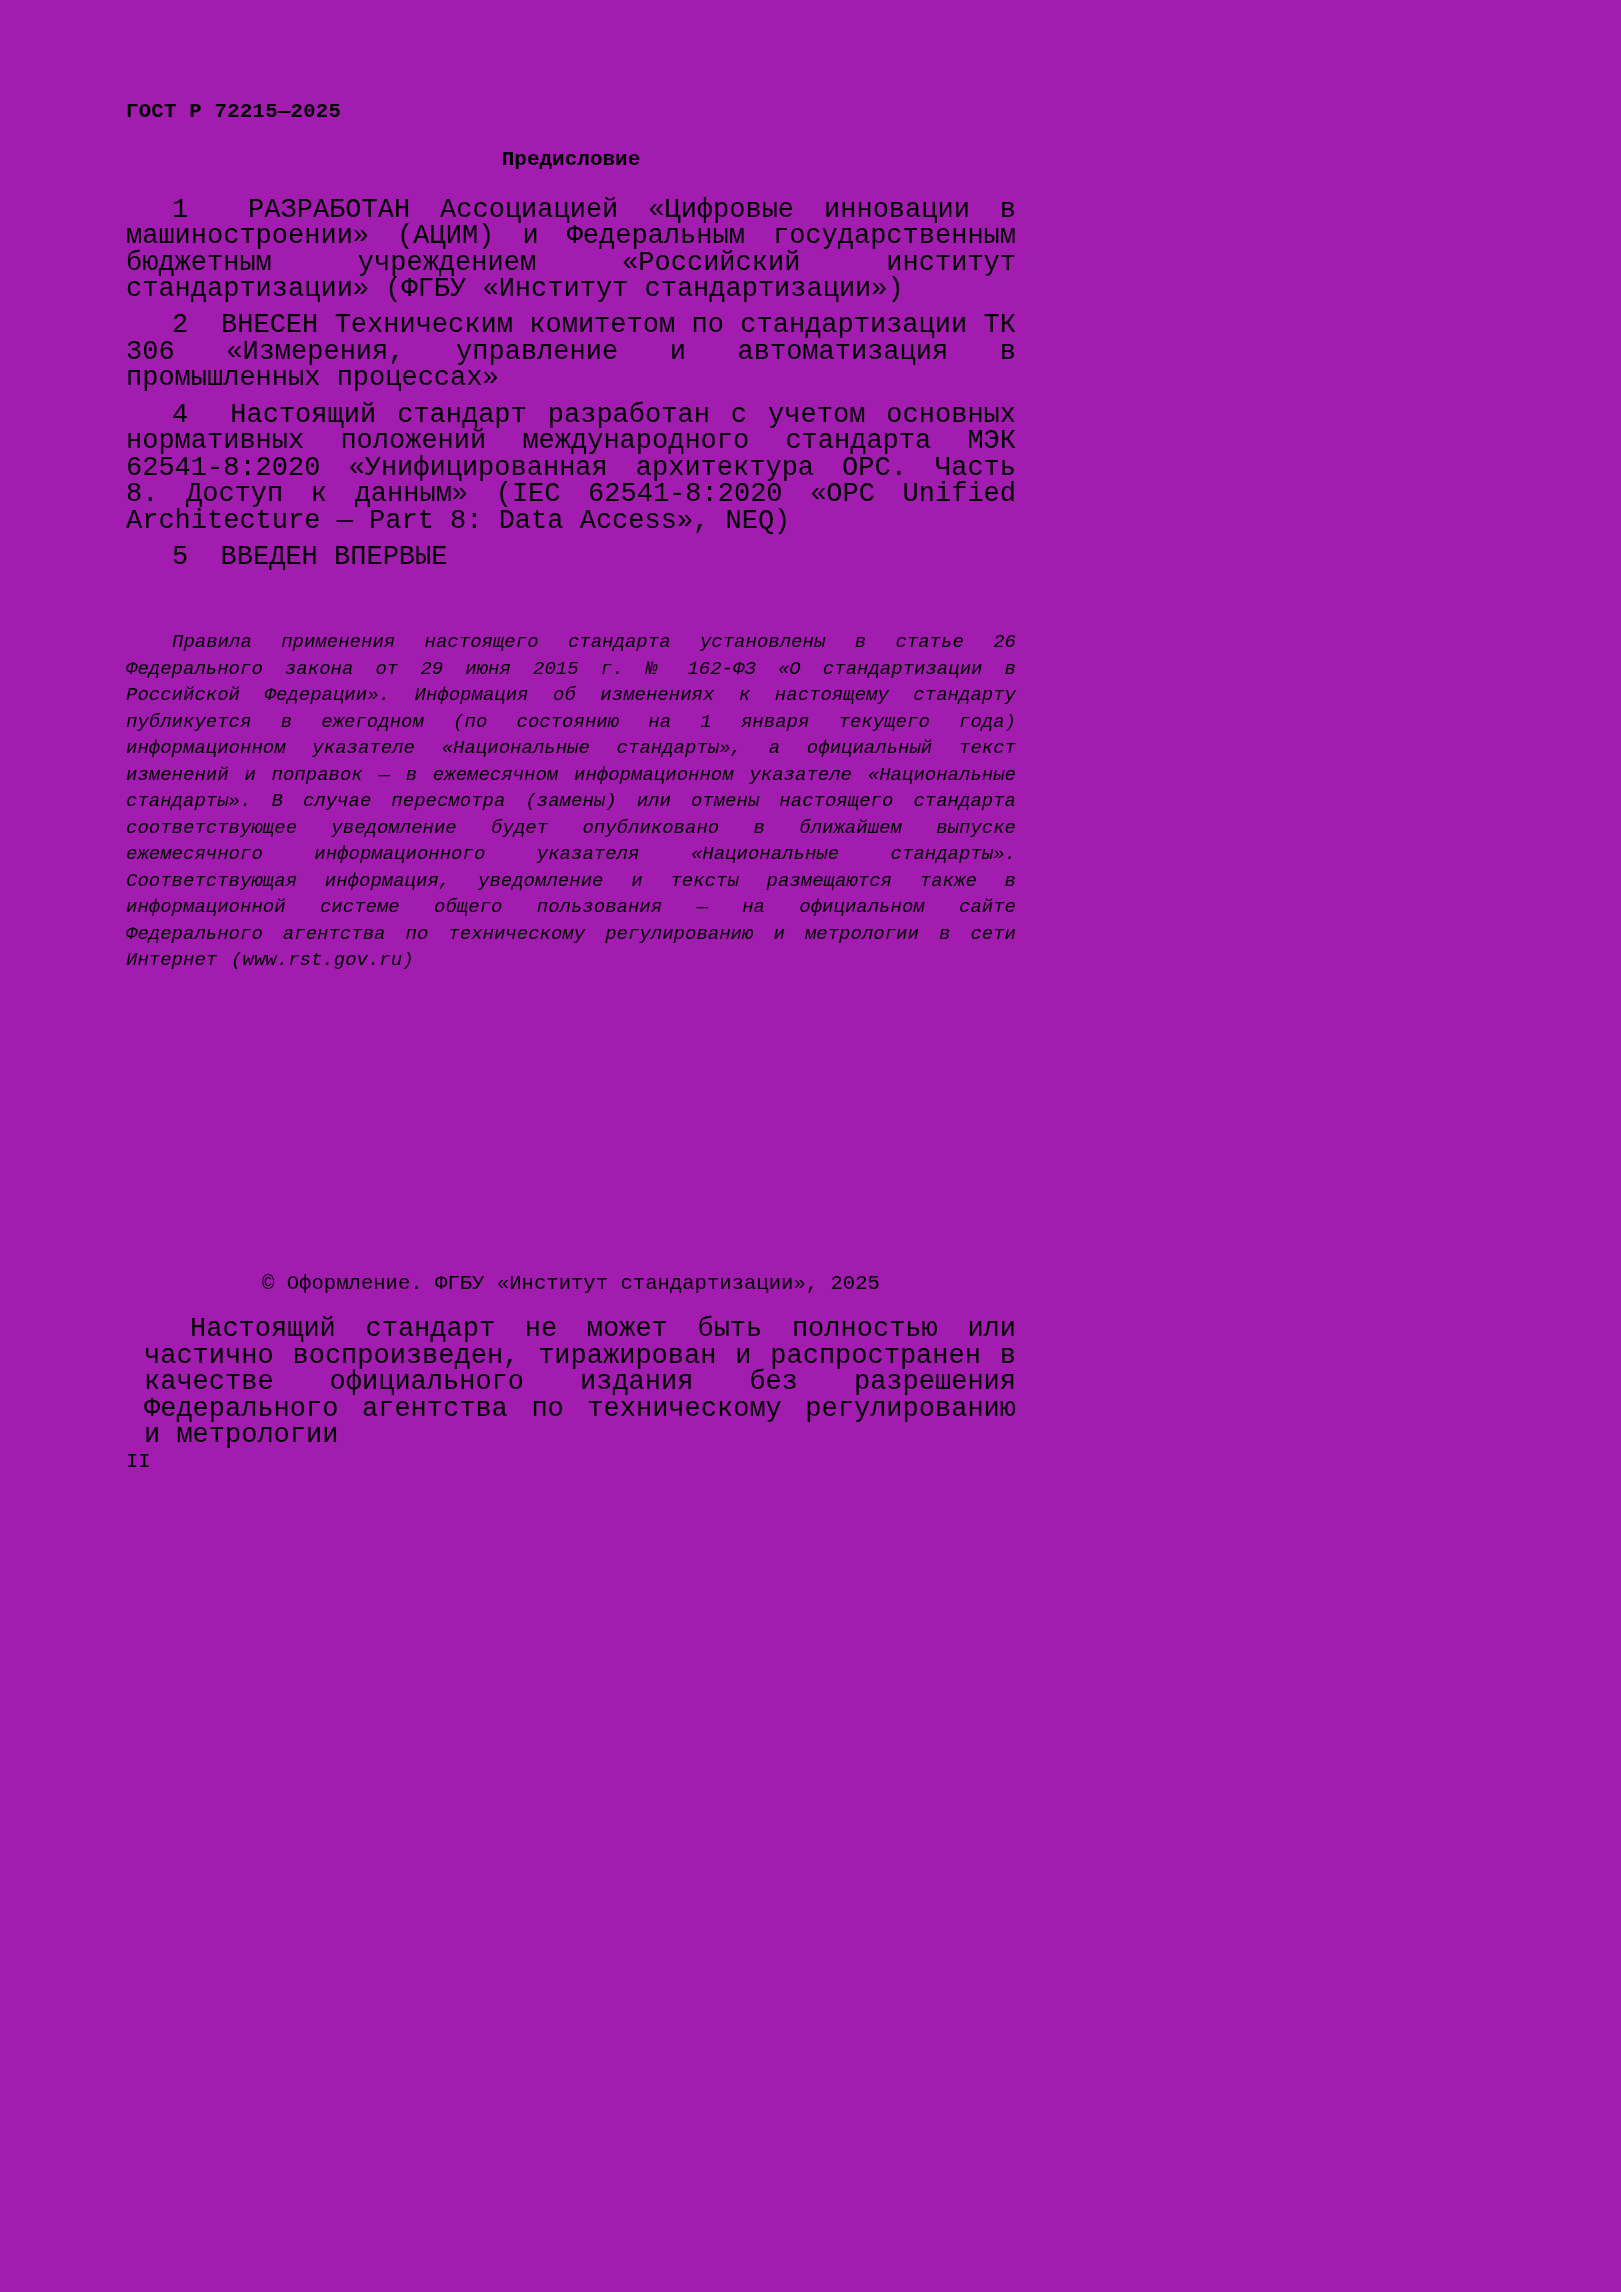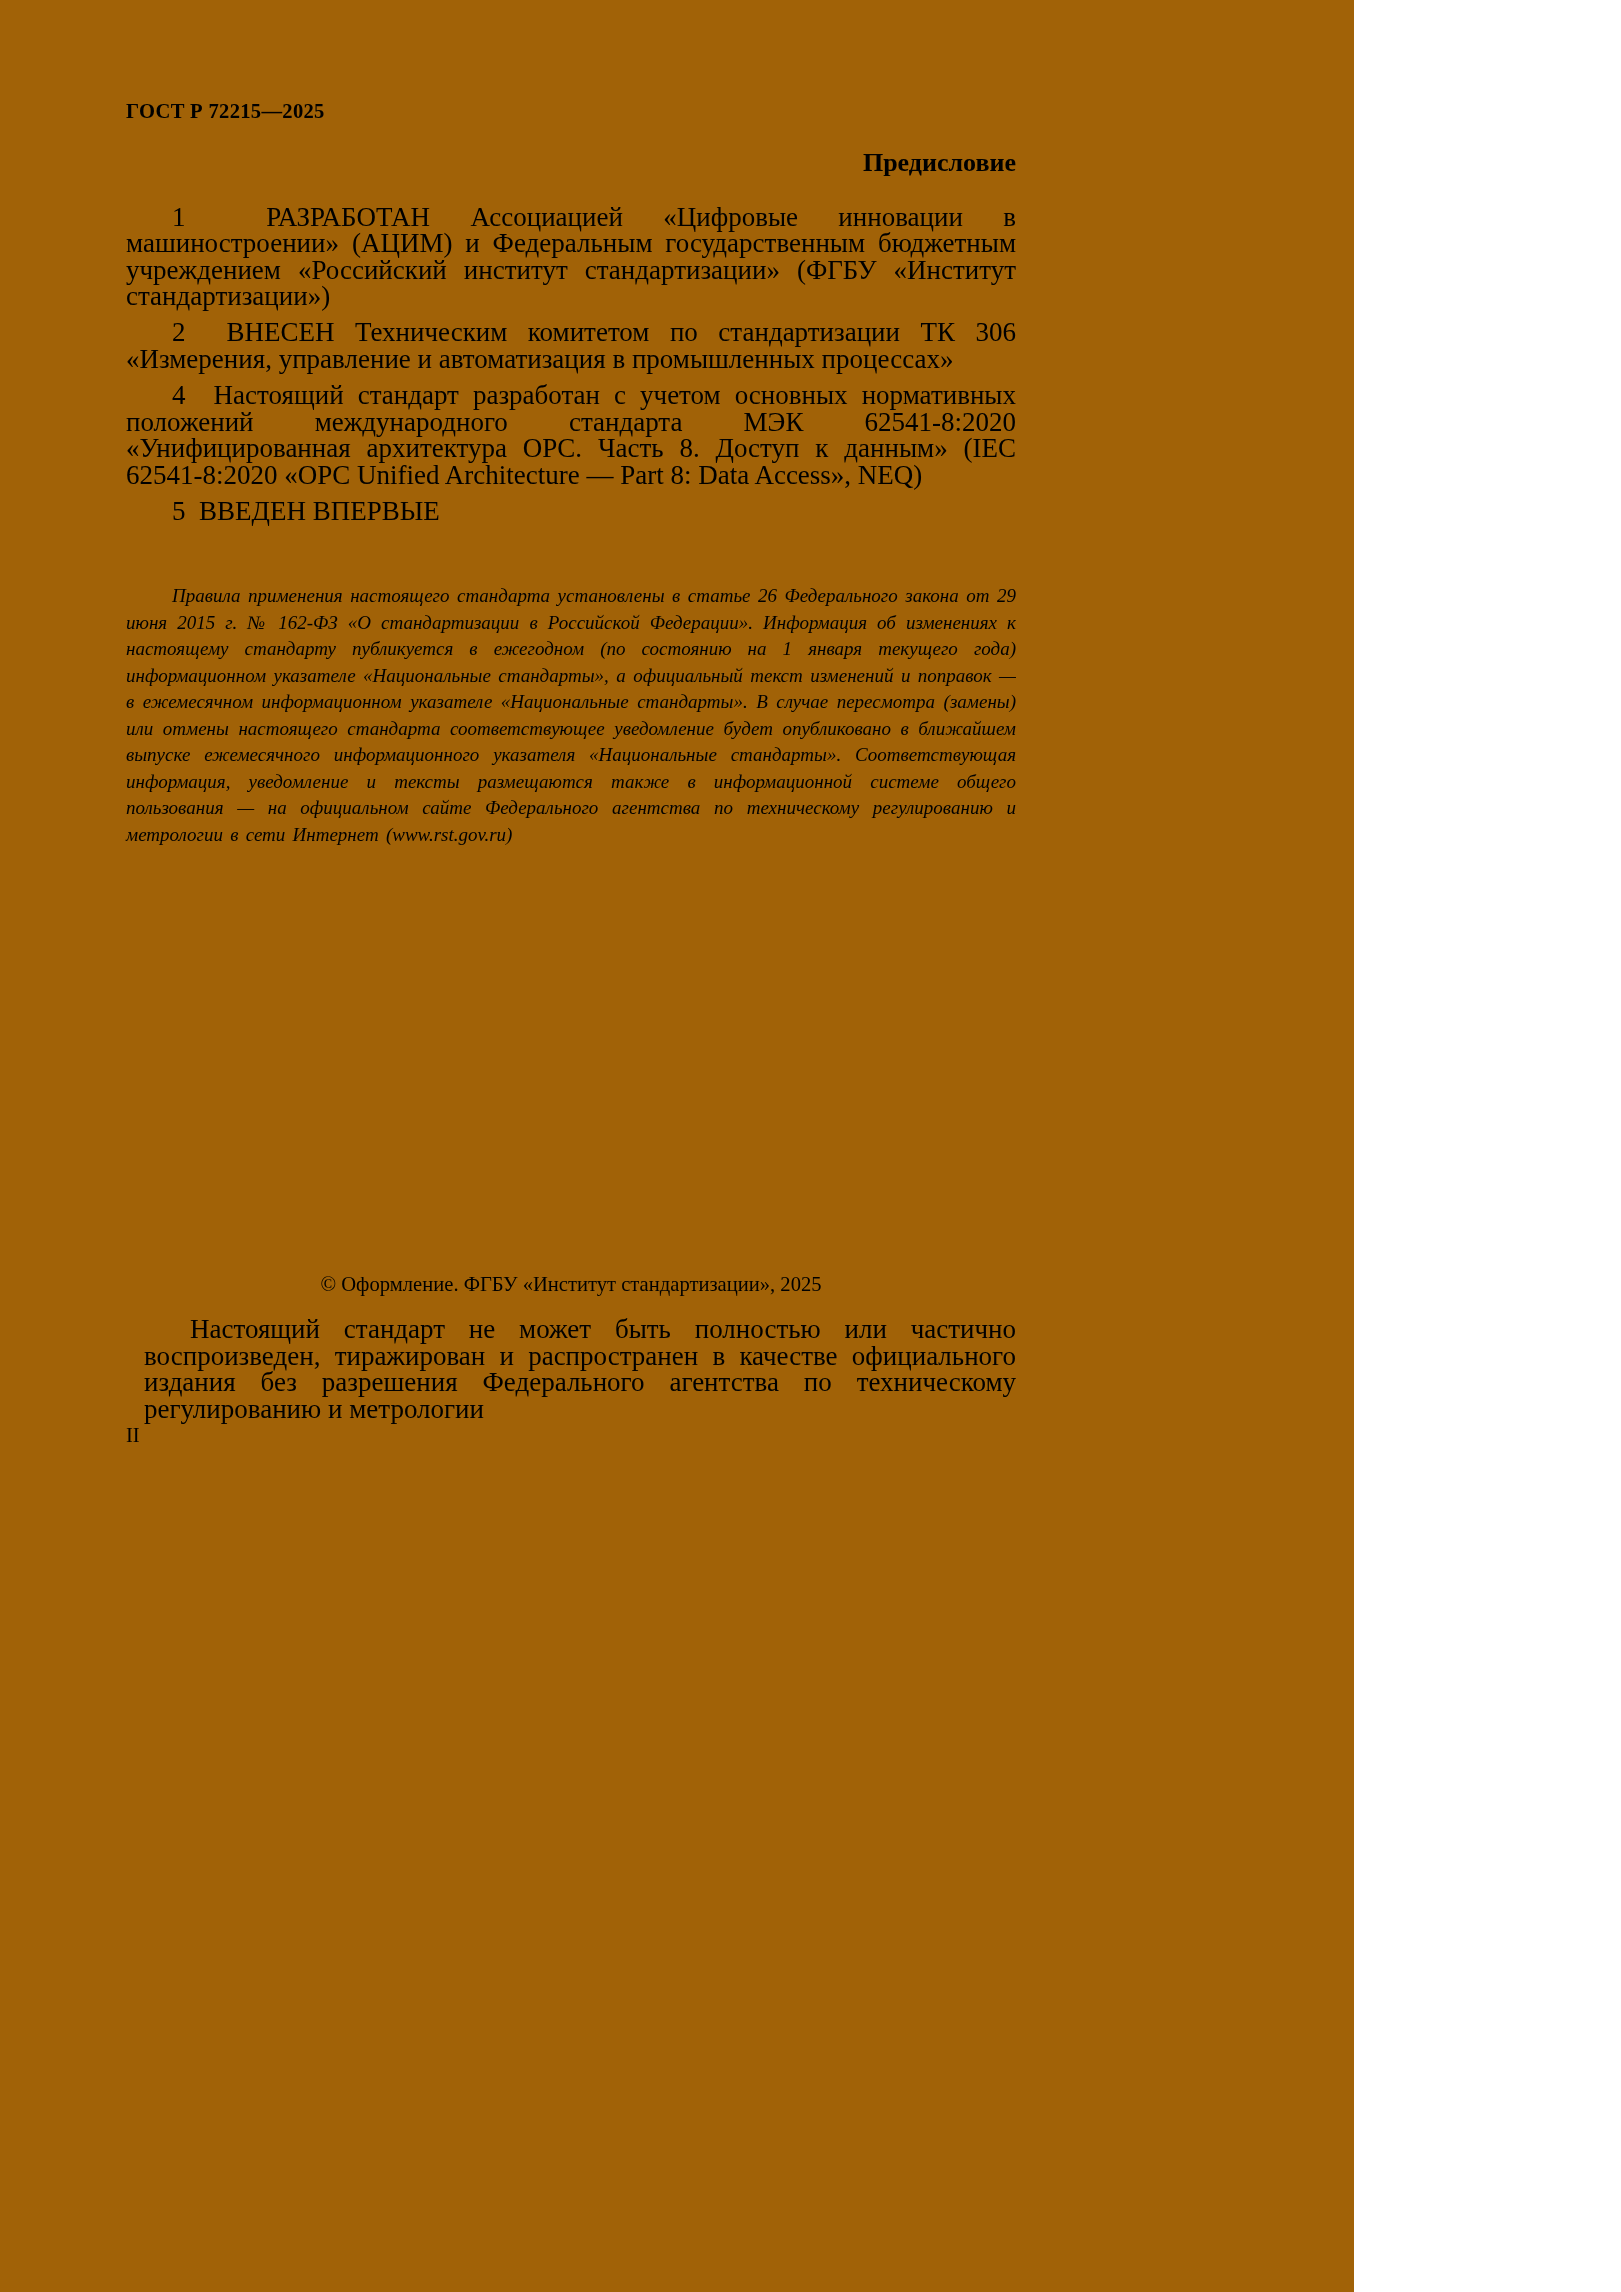--- a/index.html
+++ b/index.html
@@ -1,45 +1,45 @@
 <!DOCTYPE html>
 <html lang="ru"><head>
 <meta charset="utf-8">
 <style>
   * { margin: 0; padding: 0; box-sizing: border-box; }
   html, body { background: #ffffff; }
   .page {
     position: relative;
-    width: 1354px;
+    width: 1621px;
     height: 2293px;
-    background: #a16207;
+    background: #a21caf;
     color: #000000;
-    font-family: Liberation Serif, serif;
+    font-family: Liberation Mono, monospace;
     overflow: hidden;
     -webkit-hyphens: auto;
     hyphens: auto;
   }
   .doc-code {
     position: absolute;
     left: 126px;
     top: 100px;
     font-size: 20.6px;
     font-weight: 700;
     letter-spacing: 0.3px;
   }
   .content {
     position: absolute;
     left: 126px;
     top: 148px;
     width: 890px;
   }
   .title {
-    font-size: 26px;
+    font-size: 21px;
     font-weight: 700;
-    text-align: right;
+    text-align: center;
     margin: 0 0 25.5px 0;
   }
   .para {
     font-size: 27px;
     line-height: 26.5px;
     text-align: justify;
     text-indent: 46px;
     margin: 0 0 9.8px 0;
   }
   .legal {

